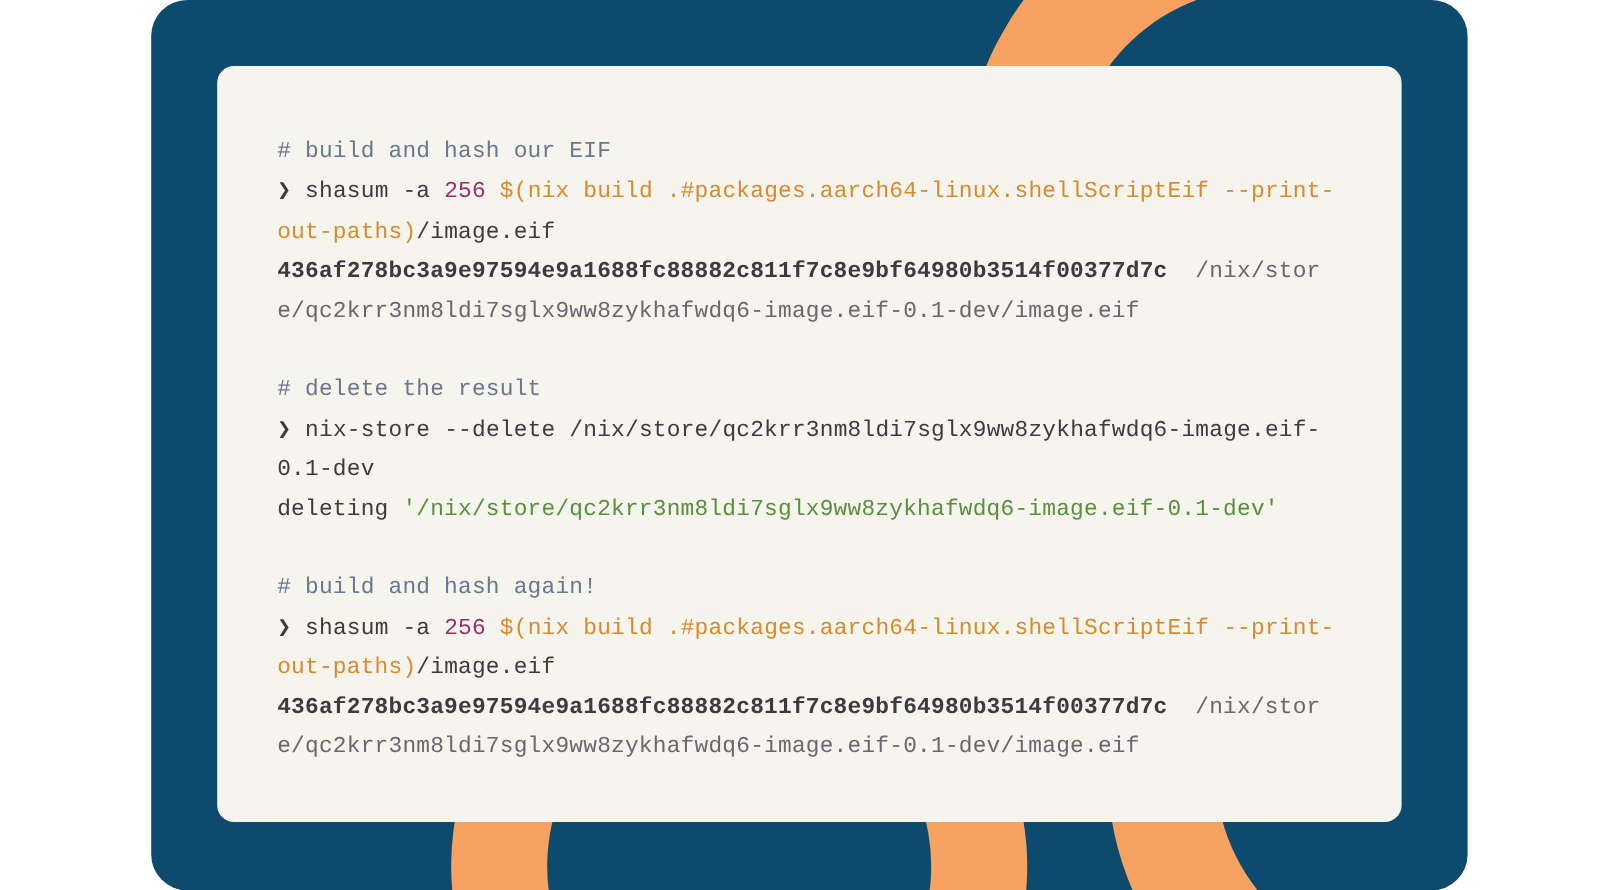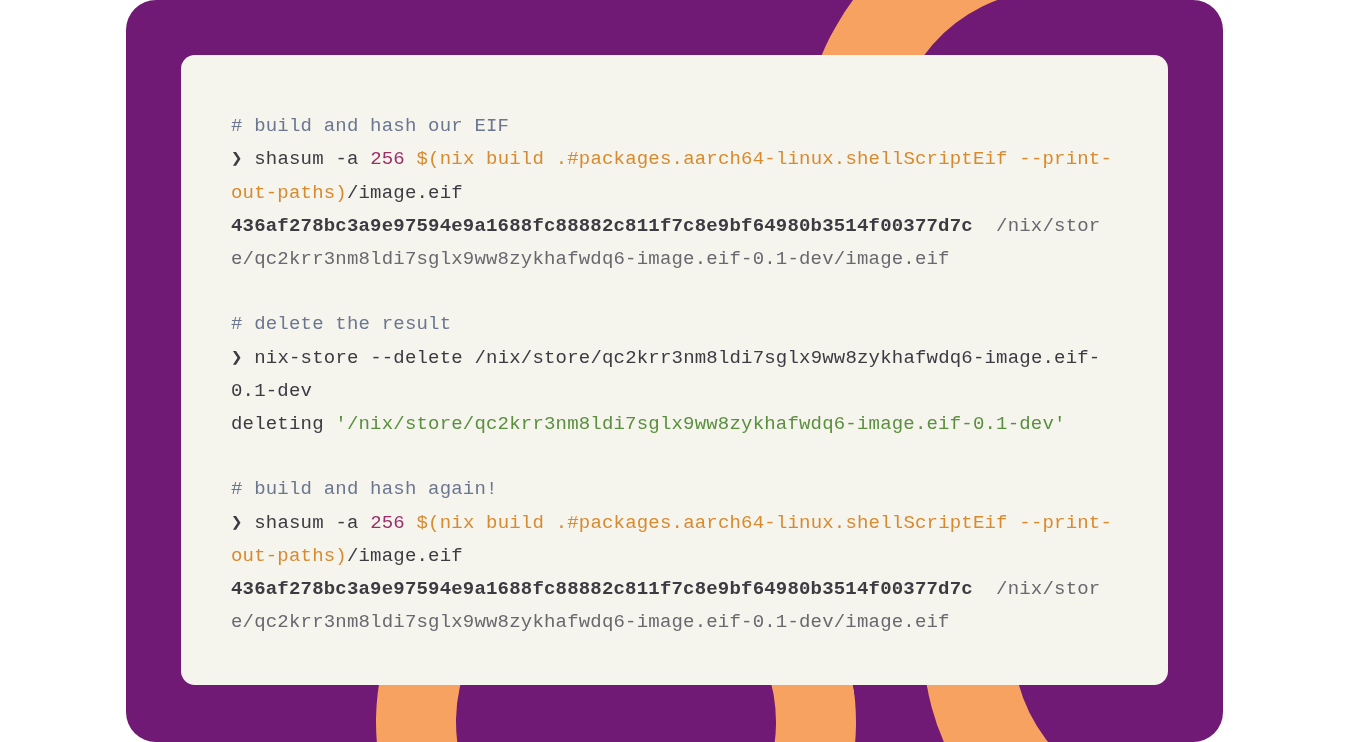--- a/index.html
+++ b/index.html
@@ -11,21 +11,21 @@
       background: #ffffff;
       display: flex;
       justify-content: center;
       align-items: flex-start;
       min-height: 742px;
       width: 1349px;
     }
     .outer-container {
       width: 1097px;
       height: 742px;
-      background: #701a75;
+      background: #0c4a6e;
       border-radius: 30px;
       position: relative;
       overflow: hidden;
       padding: 55px 55px;
     }
     .deco-swirl-1 {
       position: absolute;
       top: -100px;
       right: -80px;
       width: 500px;

